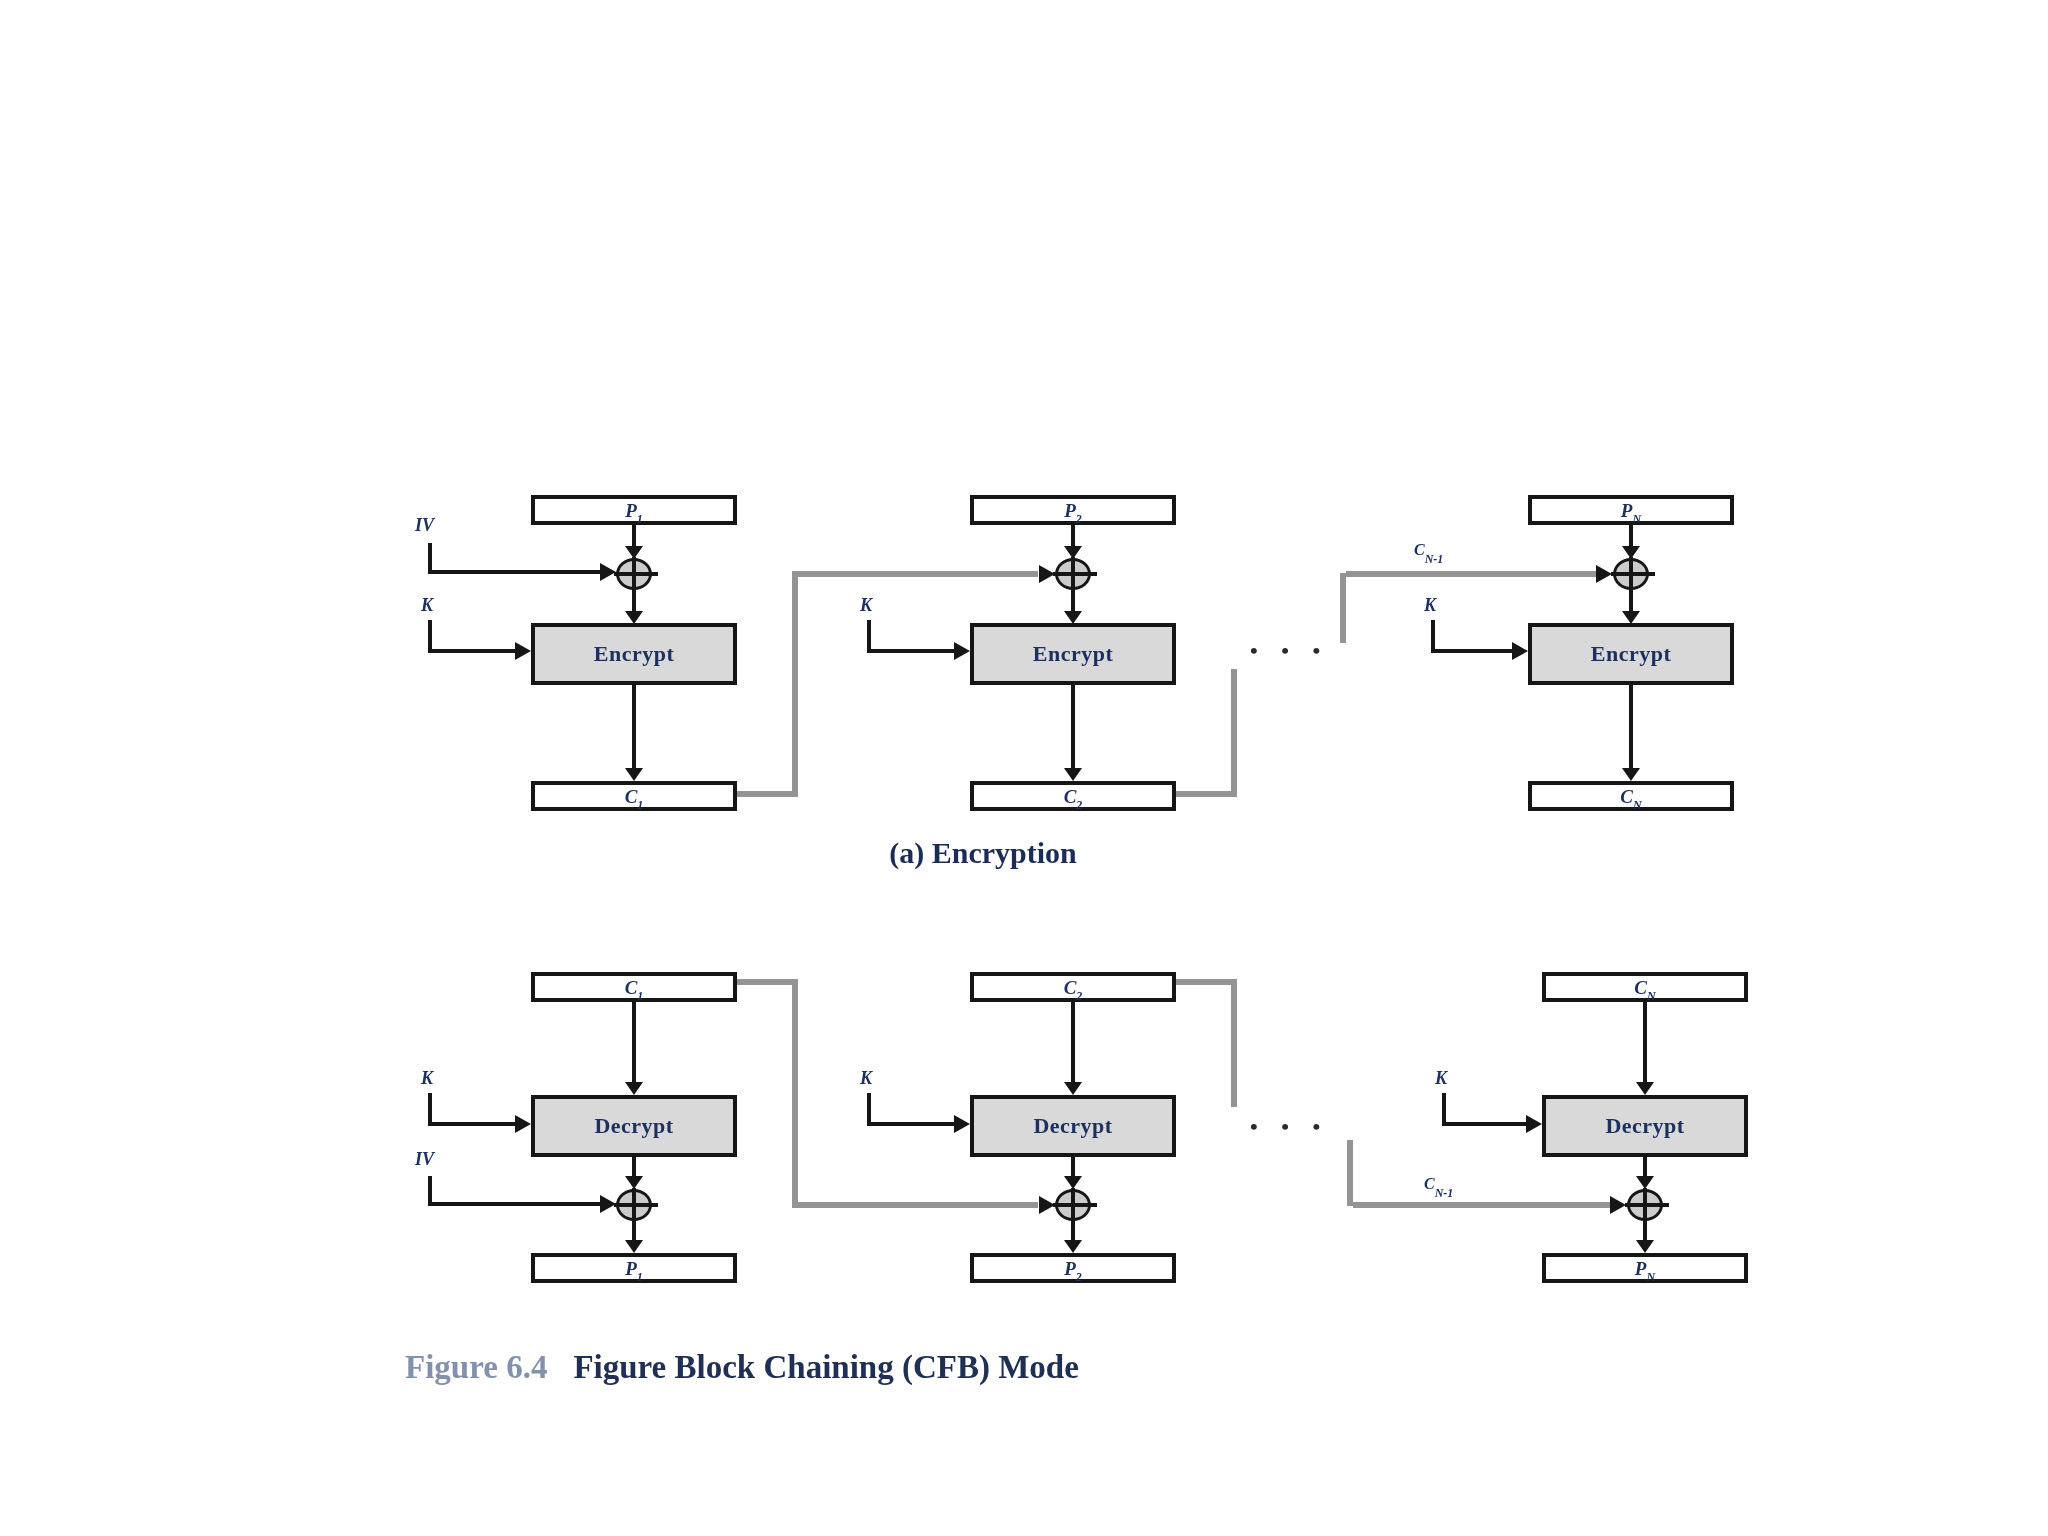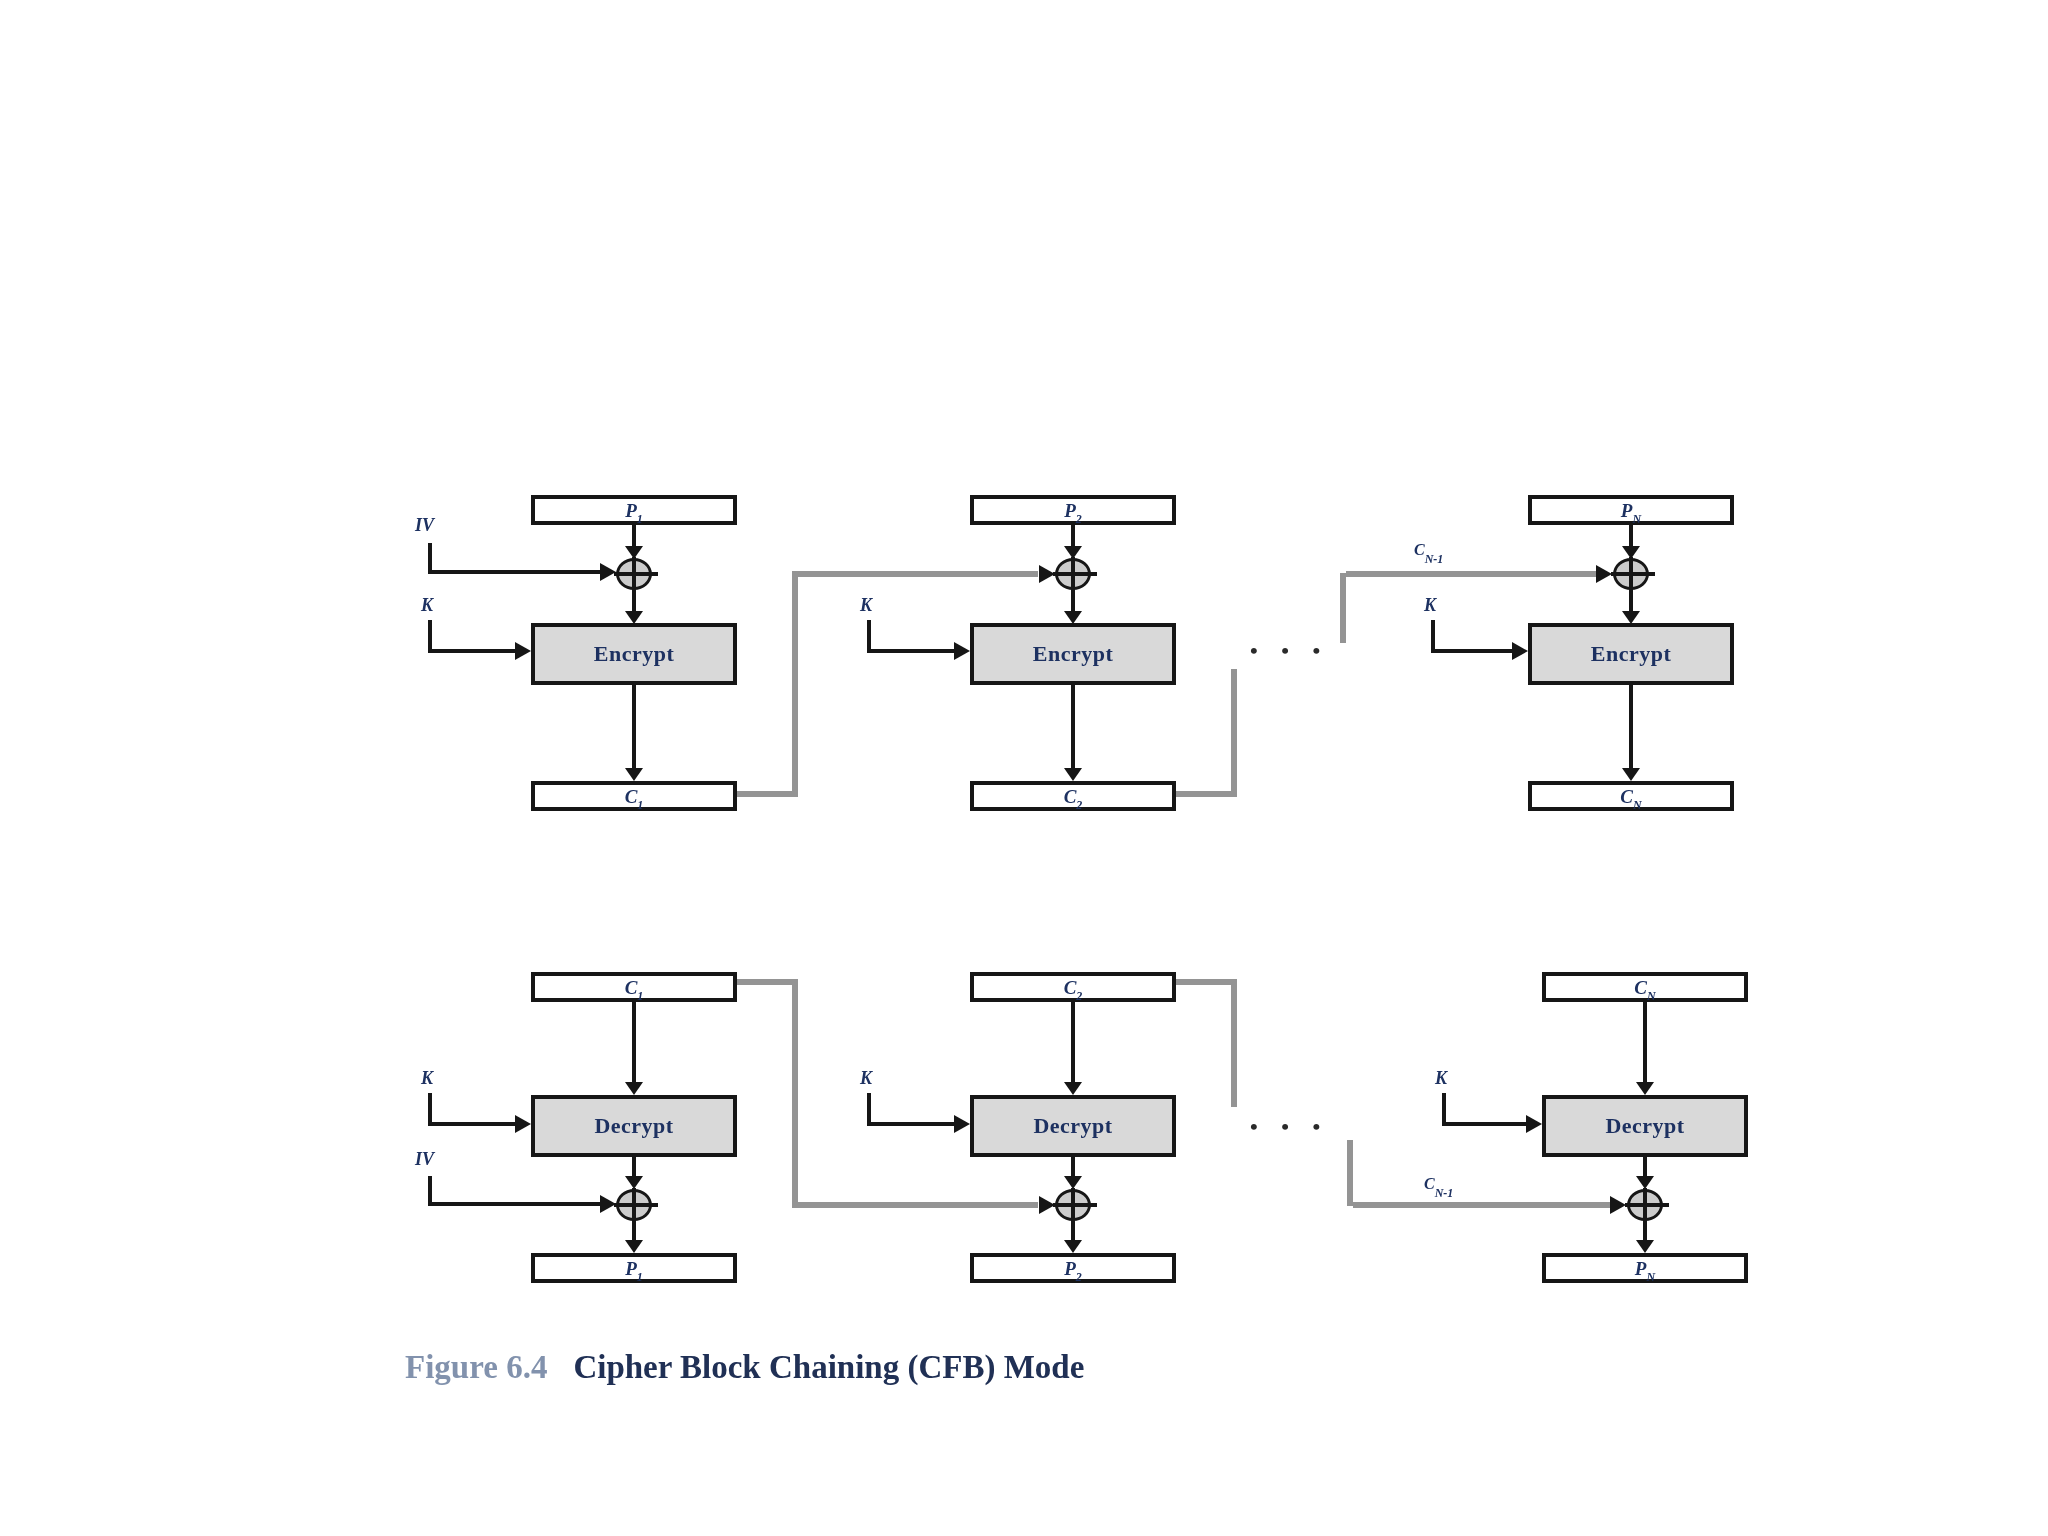--- a/index.html
+++ b/index.html
@@ -130,20 +130,21 @@
     <span class="vb">C</span>
       <span class="vs">N</span>
   </div>
   <div class="ab lbl" style="left:1424px;top:596px;">
       <span>K</span>
     </div>
   <div class="ab ln" style="left:1431px;top:620px;width:4px;height:32px;"></div>
   <div class="ab ln" style="left:1431px;top:649px;width:81px;height:4px;"></div>
   <div class="ab ar" style="left:1512px;top:642px;"></div>
 
+  <div class="ab cap" style="left:733px;top:836px;">(a) Encryption</div>
 
   <div class="ab io" style="left:531px;top:972px;">
     <span class="vb">C</span>
       <span class="vs">1</span>
   </div>
   <div class="ab ln" style="left:632px;top:1002px;width:4px;height:80px;"></div>
   <div class="ab ad" style="left:625px;top:1082px;"></div>
   <div class="ab pr" style="left:531px;top:1095px;">
     <span class="blk">Decrypt</span>
   </div>
@@ -232,16 +233,16 @@
   <div class="ab lbl" style="left:1435px;top:1069px;">
       <span>K</span>
     </div>
   <div class="ab ln" style="left:1442px;top:1093px;width:4px;height:31px;"></div>
   <div class="ab ln" style="left:1442px;top:1122px;width:84px;height:4px;"></div>
   <div class="ab ar" style="left:1526px;top:1115px;"></div>
 
 
   <div class="ab figcap" style="left:405px;top:1349px;">
     <span class="figpre">Figure 6.4</span>
-    <span class="figtit">Cipher Block Chaining (CFB) Mode</span>
+    <span class="figtit">Figure Block Chaining (CFB) Mode</span>
   </div>
 
 </div>
 
 </body></html>

